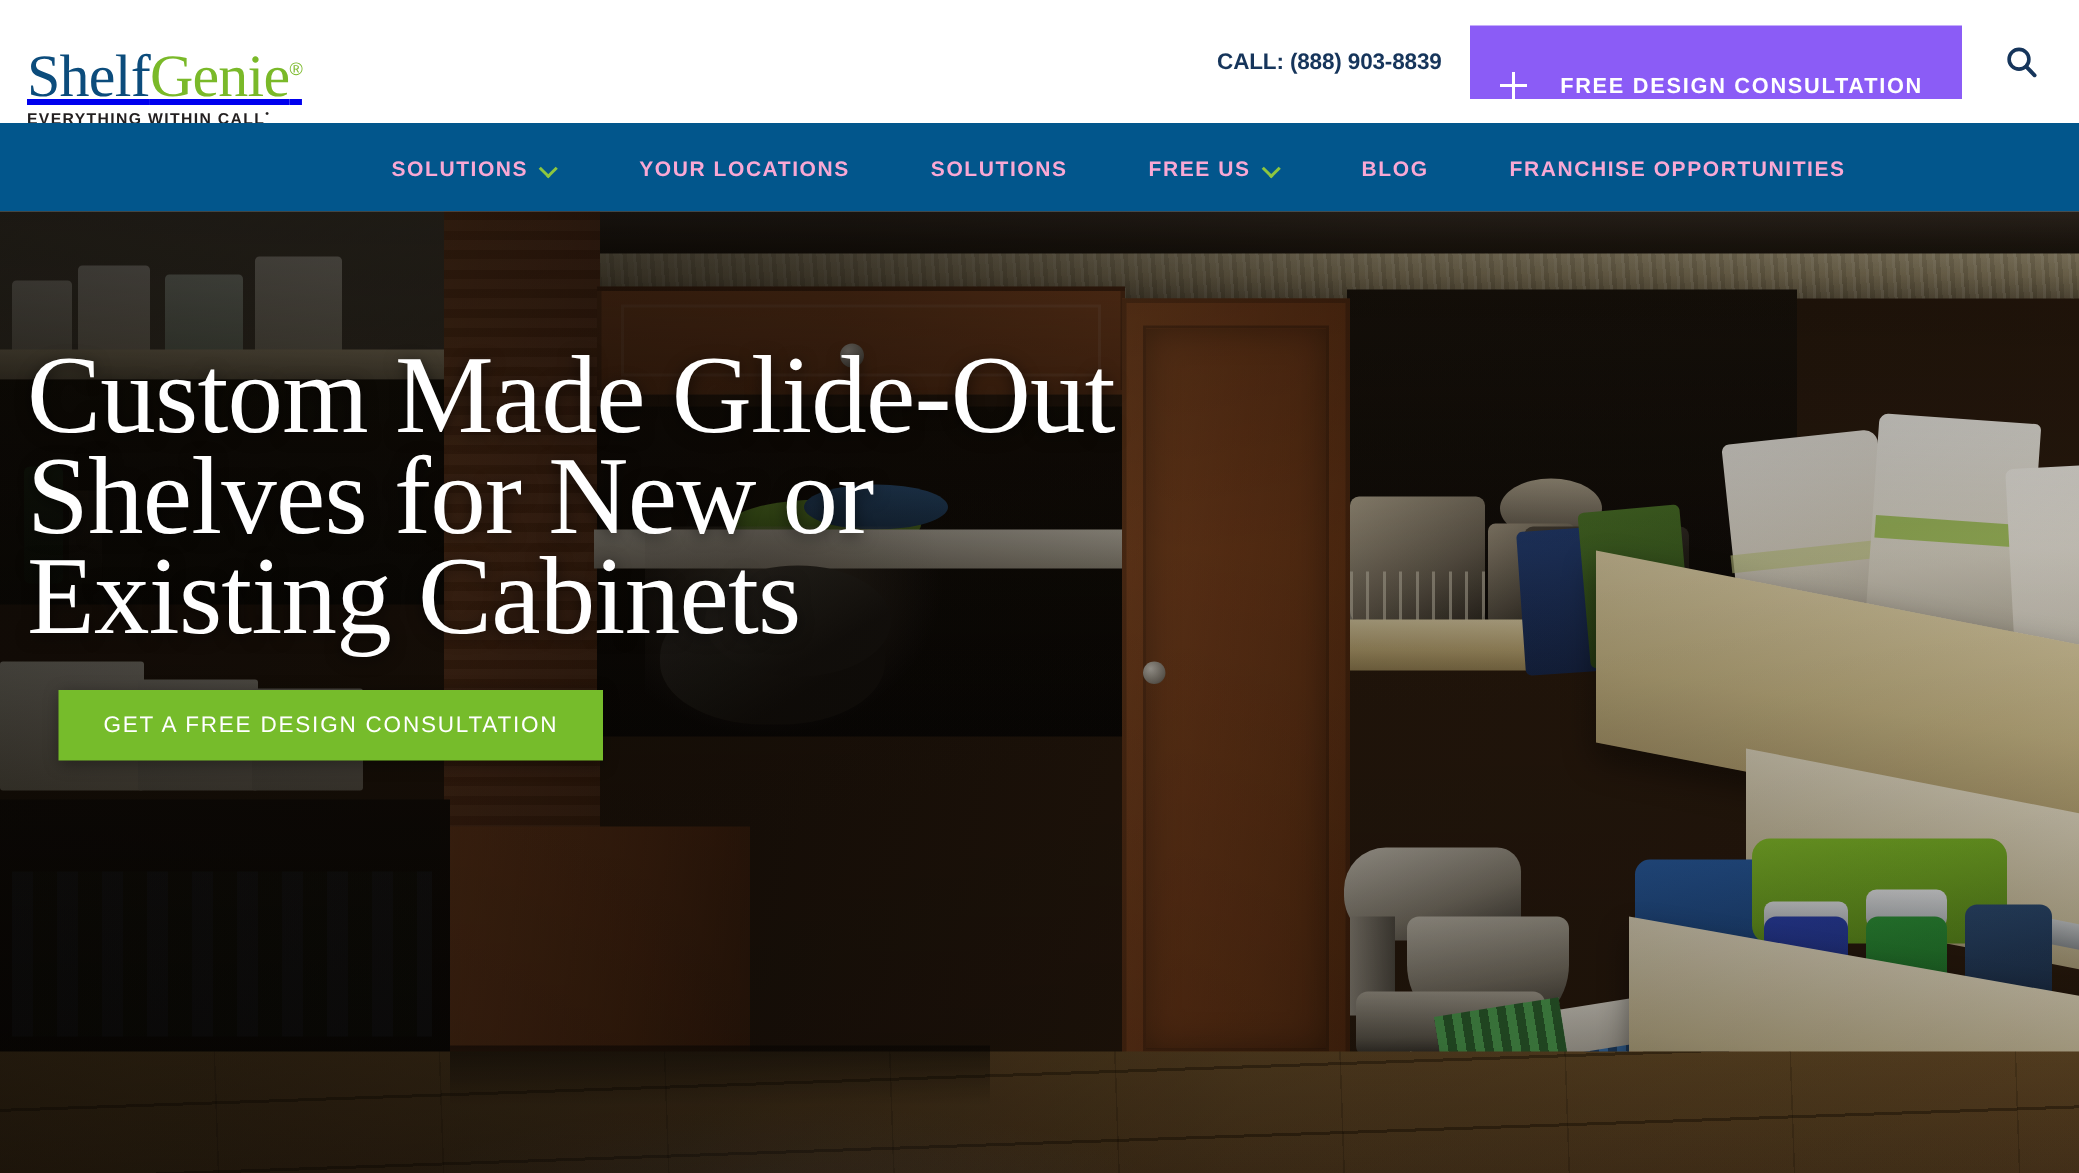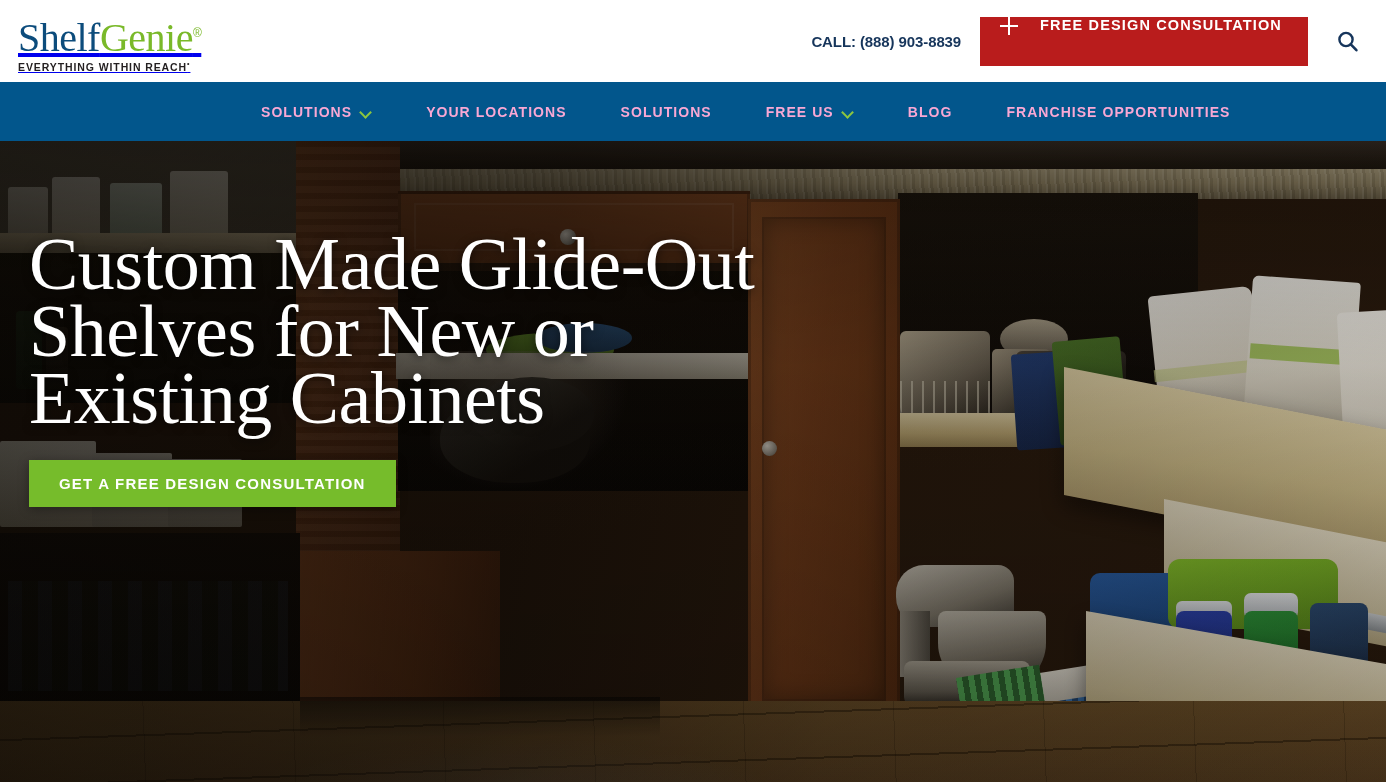--- a/index.html
+++ b/index.html
@@ -14,21 +14,21 @@
   .top-header {
     position:relative;
     height:82px;
     background:#ffffff;
     display:flex;
     align-items:center;
   }
   .logo-block {
     position:absolute;
     left:18px;
-    top:13px;
+    top:26px;
     width:190px;
   }
   .logo-word {
     font-family:"Liberation Serif", serif;
     font-size:40px;
     line-height:40px;
     letter-spacing:-0.5px;
     white-space:nowrap;
   }
   .logo-shelf { color:#0C4C7C; font-weight:400; }
@@ -60,24 +60,24 @@
     font-size:15px;
     font-weight:bold;
     color:#16355B;
     letter-spacing:-0.1px;
     margin-right:19px;
     white-space:nowrap;
     text-decoration:none;
     cursor:pointer;
   }
   .cta-header {
-    background:#b91c1c;
+    background:#8b5cf6;
     height:49px;
     display:flex;
-    align-items:flex-start;
+    align-items:flex-end;
     padding:0 26px 0 20px;
     cursor:pointer;
     border:none;
   }
   .cta-plus {
     display:inline-block;
     position:relative;
     width:18px; height:18px;
     margin-right:22px;
     flex:0 0 auto;
@@ -421,21 +421,21 @@
     background:
       linear-gradient(100deg, rgba(8,6,3,.72) 0%, rgba(10,7,4,.56) 38%, rgba(12,9,5,.30) 62%, rgba(12,9,5,.16) 100%);
   }
   .hero-scrim2 {
     position:absolute; inset:0;
     background:linear-gradient(180deg, rgba(0,0,0,.22) 0%, rgba(0,0,0,.05) 35%, rgba(0,0,0,.20) 100%);
   }
 
   .hero-content {
     position:absolute;
-    left:29px;
+    left:18px;
     top:90px;
     width:900px;
   }
   .hero-title {
     font-family:"Liberation Serif", serif;
     color:#ffffff;
     font-size:74px;
     line-height:67px;
     font-weight:400;
     letter-spacing:-0.5px;
@@ -456,41 +456,42 @@
   .hero-cta {
     display:inline-flex;
     align-items:center;
     justify-content:center;
     margin-top:28px;
     height:47px;
     padding:0 30px;
     background:#76BC2B;
     color:#ffffff;
     font-size:15px;
-    font-weight:bold;
+    font-weight:normal;
     letter-spacing:1.2px;
     text-decoration:none;
     cursor:pointer;
     border:none;
     white-space:nowrap;
     box-shadow:0 2px 10px rgba(0,0,0,.35);
+    margin-left:21px;
   }
 </style>
 </head>
 <body>
 
 <div class="page">
 
   <header class="top-header">
 
     <a class="logo-block" href="#">
       <div class="logo-word">
         <span class="logo-shelf">Shelf</span><span class="logo-genie">Genie</span><span class="logo-reg">®</span>
       </div>
-      <div class="logo-tagline"><span>EVERYTHING WITHIN REACH</span><sup>•</sup></div>
+      <div class="logo-tagline"><span>EVERYTHING WITHIN CALL</span><sup>•</sup></div>
     </a>
 
     <div class="header-right">
       <a class="call-link" href="#">CALL: (888) 903-8839</a>
 
       <button class="cta-header">
         <span class="cta-plus"></span>
         <span class="cta-header-label">FREE DESIGN CONSULTATION</span>
       </button>
 

